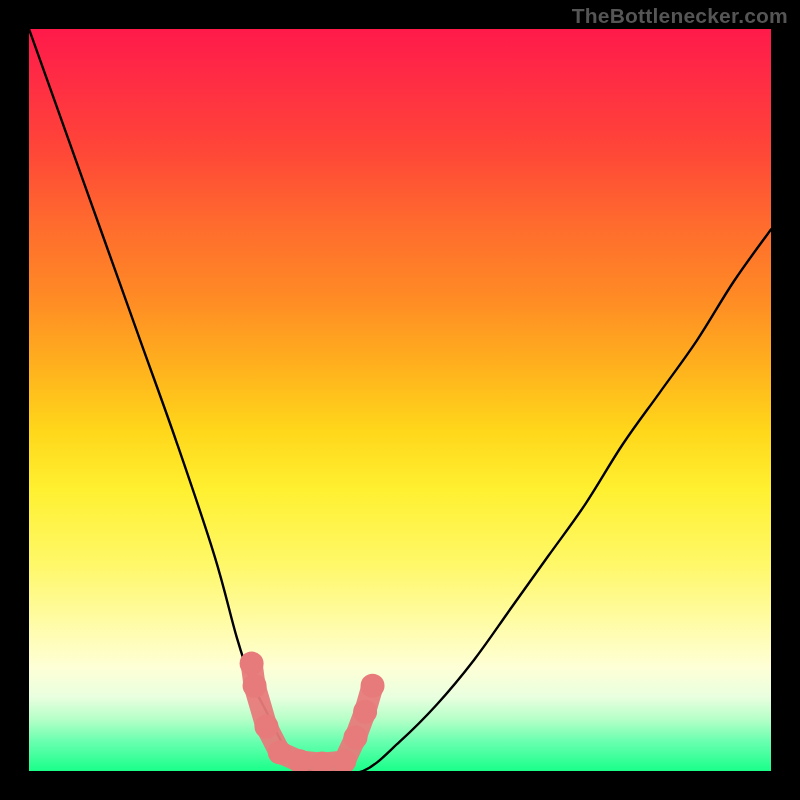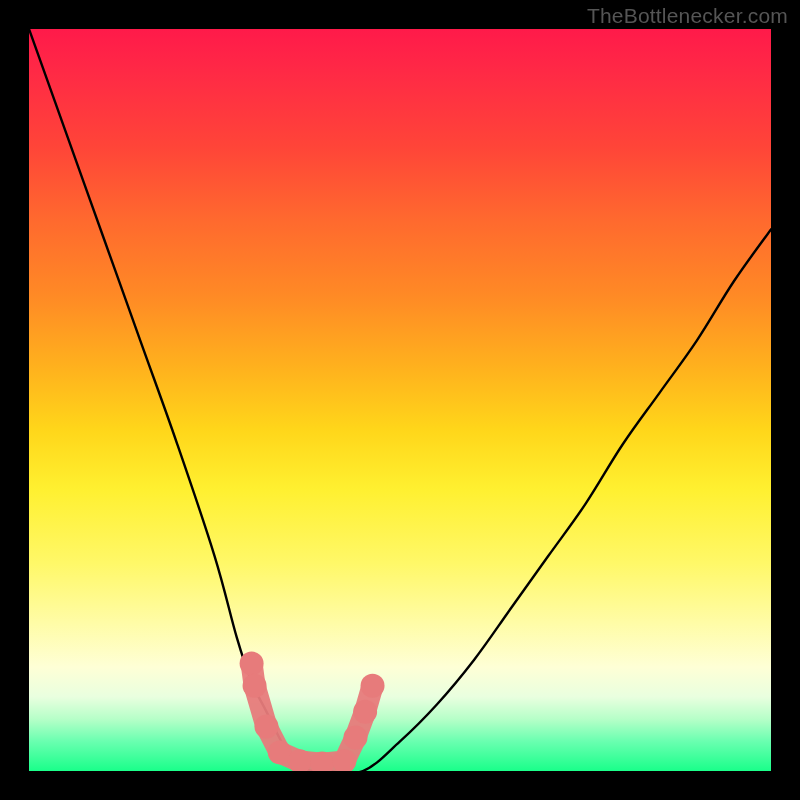--- a/index.html
+++ b/index.html
@@ -51,21 +51,21 @@
   svg.curves {
     position: absolute;
     inset: 0;
   }
   .watermark {
     position: absolute;
     top: 4px;
     right: 12px;
     color: #555;
     font-size: 21px;
-    font-weight: 400;
+    font-weight: 700;
     letter-spacing: 0.2px;
     user-select: none;
   }
 </style>
 </head>
 <body>
 
 <div class="frame">
   <div class="watermark">TheBottlenecker.com</div>
 

